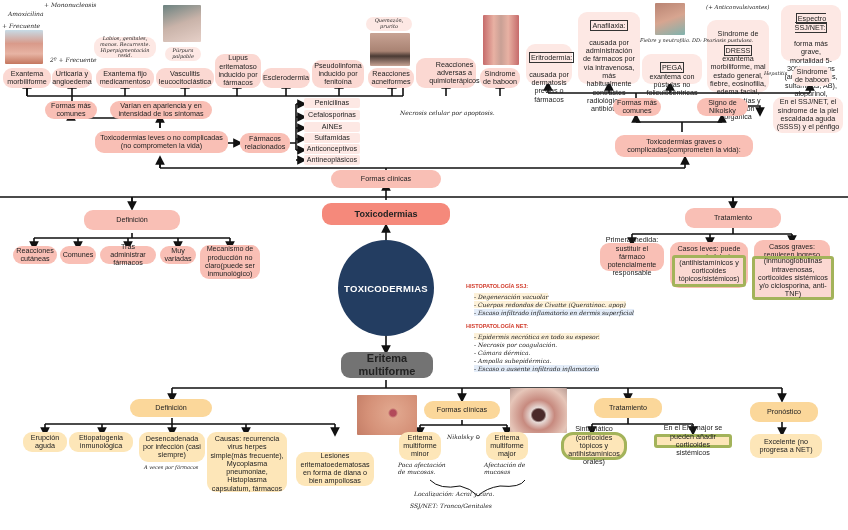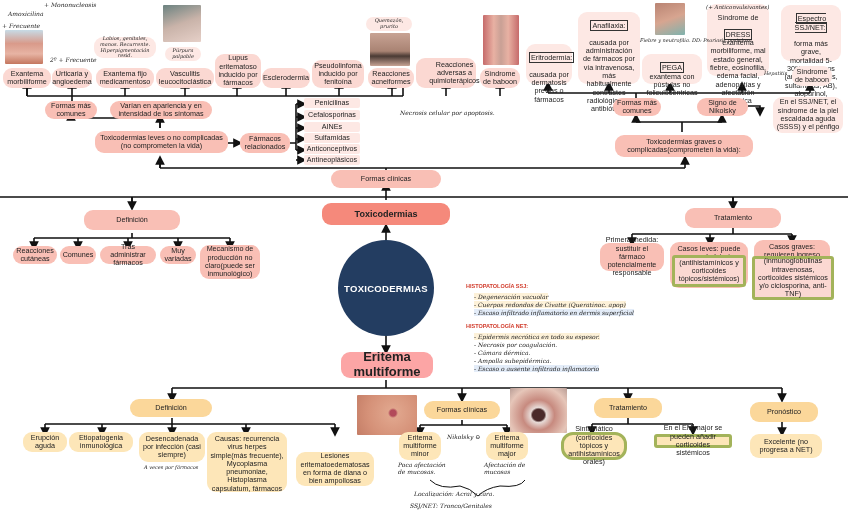--- a/index.html
+++ b/index.html
@@ -4,21 +4,21 @@
 <style>
   html,body{margin:0;padding:0;background:#fff;}
   body{width:848px;height:530px;position:relative;overflow:hidden;font-family:"Liberation Sans",sans-serif;color:#222;}
   .n{position:absolute;display:flex;align-items:center;justify-content:center;text-align:center;font-size:7.2px;line-height:1.15;border-radius:9px;box-sizing:border-box;padding:2px 3px;white-space:pre-line;}
   .pink{background:#fbd8d2;}
   .pinkl{background:#fde8e4;}
   .pinkm{background:#f9bfb5;}
   .pinkh{background:#f5897b;font-weight:bold;font-size:9px;}
   .yel{background:#fde6b8;}
   .yelm{background:#fbd79a;}
-  .yelh{background:#fca5a5;font-weight:bold;font-size:13px;}
+  .yelh{background:#737373;font-weight:bold;font-size:11px;}
   .green{border:3px solid #a3b35a;border-radius:3px;}
   .hw{position:absolute;font-family:"DejaVu Serif",serif;font-style:italic;font-size:6px;color:#222;white-space:pre-line;line-height:1.2;}
   .hwred{color:#d13a2a;font-family:"Liberation Sans",sans-serif;font-style:normal;font-size:5.5px;font-weight:bold;}
   .photo{position:absolute;border-radius:1px;}
   svg.lines{position:absolute;left:0;top:0;}
   .circle{position:absolute;left:338px;top:240px;width:96px;height:96px;border-radius:50%;background:#233d61;color:#fff;display:flex;align-items:center;justify-content:center;font-weight:bold;font-size:9.5px;letter-spacing:.3px;}
   .boxed{border:1px solid #333;padding:0 1px;}
 </style>
 </head>
 <body>
@@ -148,21 +148,21 @@
   <span>causada por dermatosis previas o fármacos</span>
 </div>
 <div class="n pinkl" style="left:578px;top:12px;width:62px;height:72px;display:block;">
   <span class="boxed">Anafilaxia:</span><br>
   <span>causada por administración de fármacos por vía intravenosa, más habitualmente contrastes radiológicos y antibióticos</span>
 </div>
 <div class="n pinkl" style="left:642px;top:54px;width:60px;height:30px;display:block;">
   <span class="boxed">PEGA</span>
   <span>exantema con pústulas no foliculocéntricas</span>
 </div>
-<div class="n pinkl" style="left:707px;top:4px;width:62px;height:72px;display:block;">
+<div class="n pinkl" style="left:707px;top:20px;width:62px;height:72px;display:block;">
   <span>Síndrome de</span><br>
   <span class="boxed">DRESS</span>
   <span>exantema morbiliforme, mal estado general, fiebre, eosinofilia, edema facial, adenopatías y afectación orgánica</span>
 </div>
 <div class="n pinkl" style="left:781px;top:5px;width:60px;height:56px;display:block;">
   <span class="boxed">Espectro SSJ/NET:</span><br>
   <span>forma más grave, mortalidad 5-30%, fármacos (anticonvulsivos, sulfamidas, AB), alopurinol, AINEs)</span>
 </div>
 <div class="n pinkl" style="left:792px;top:66px;width:40px;height:20px;">Síndrome de baboon</div>
 

